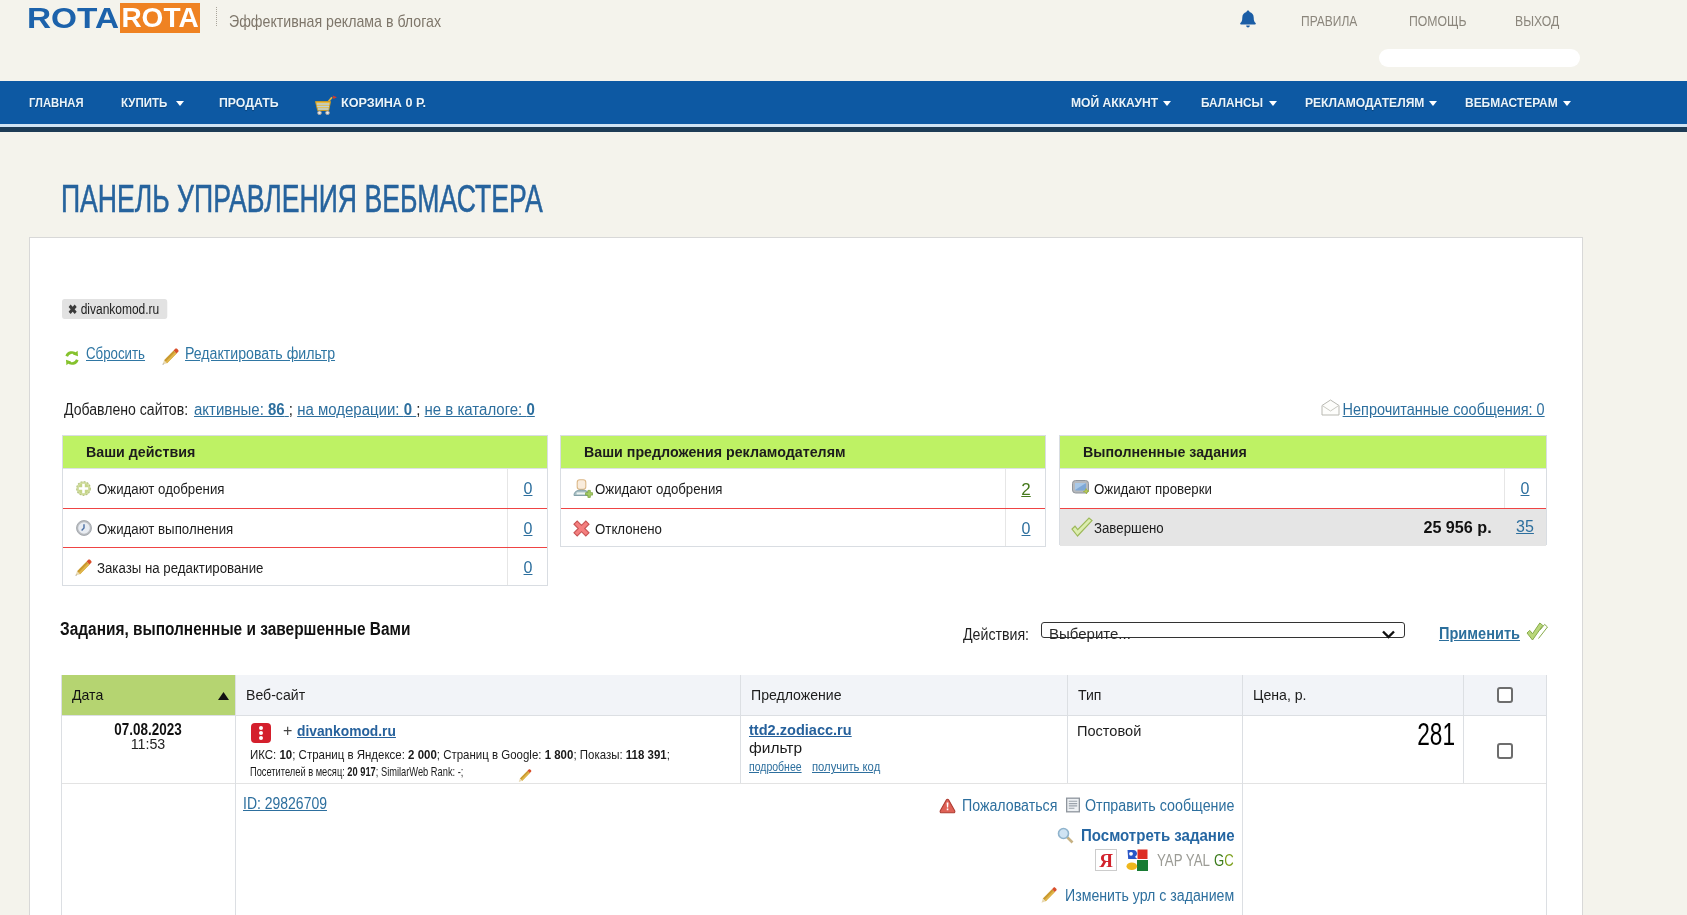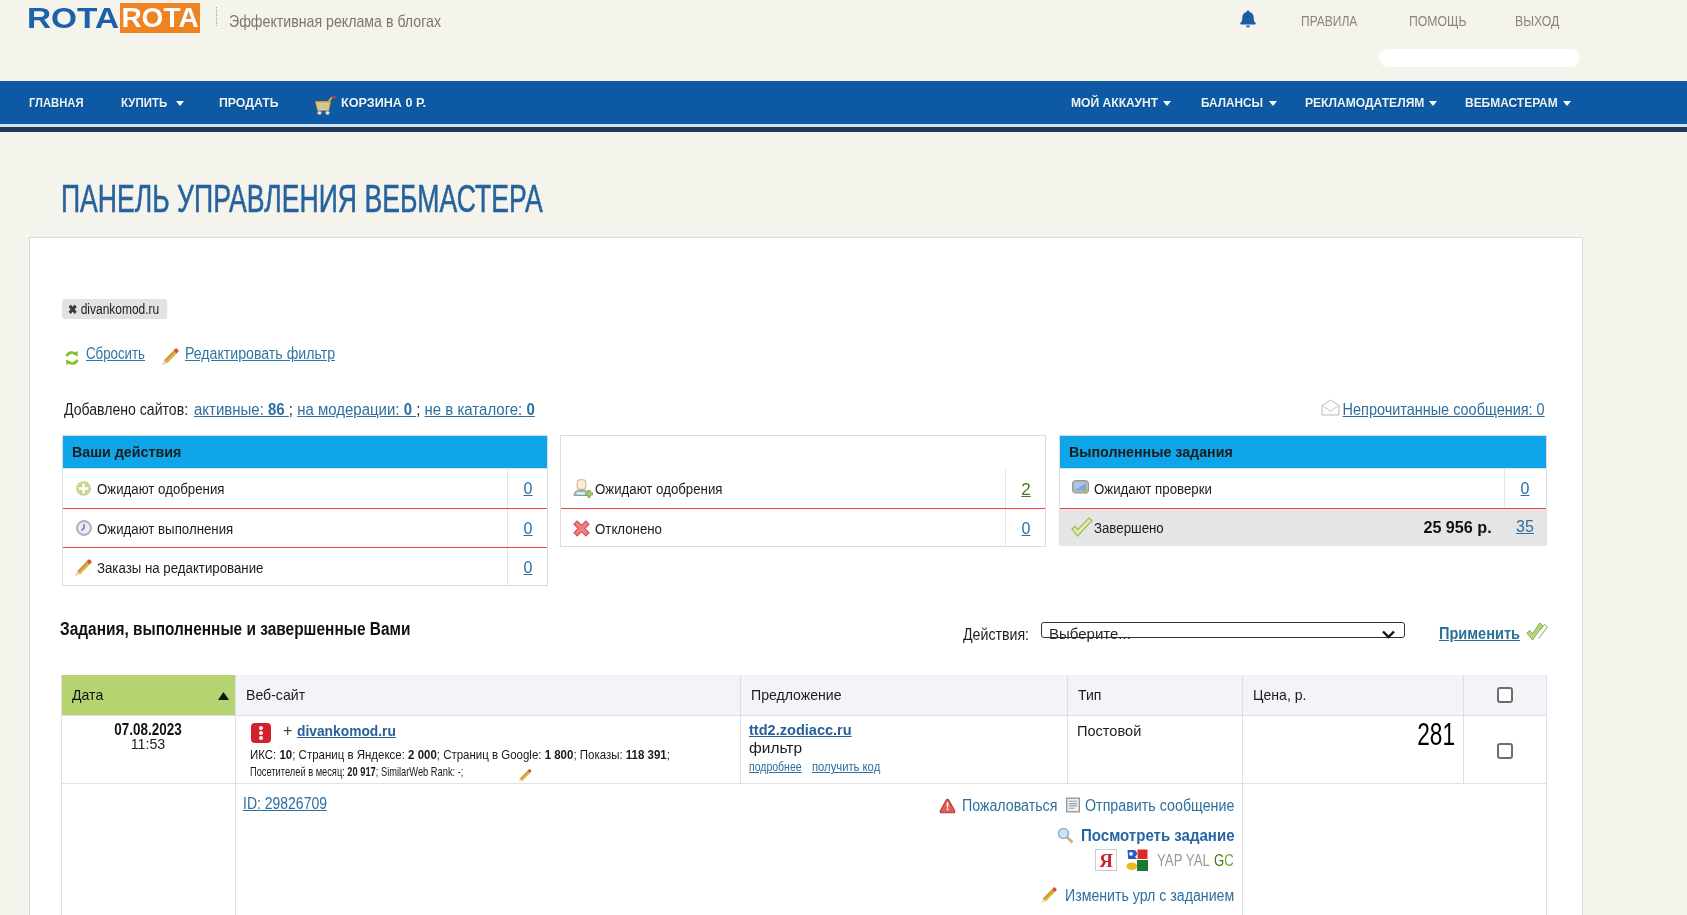--- a/index.html
+++ b/index.html
@@ -27,21 +27,21 @@
 
 #panel{left:29px;top:237px;width:1554px;height:679px;background:#fff;border:1px solid #d8d8d8;border-bottom:none}
 #chip{left:62px;top:299px;height:20px;background:#e2e2e2;border-radius:3px;font-size:14px;color:#1c1c1c;line-height:20px;padding:0 9px 0 7px;white-space:nowrap;transform:scaleX(0.856);transform-origin:left top}
 .flink{font-size:16px;color:#2f76a3}
 #dobav{left:64px;top:401px;font-size:16px;color:#1f1f1f;white-space:nowrap;transform:scaleX(0.88);transform-origin:left top}
 #dobav2{left:194px;top:401px;font-size:16px;color:#1f1f1f;white-space:nowrap;transform:scaleX(0.937);transform-origin:left top}
 #dobav2 a{color:#2d6f9e}
 #mail{right:142px;top:400px;font-size:16.5px;white-space:nowrap}
 
 .sbox{position:absolute;background:#fff;border:1px solid #d9dde2}
-.sbox .hd{position:absolute;left:0;top:0;width:100%;height:33px;background:#0ea5e9;border-bottom:1px solid #dde1e6;font-weight:bold;font-size:15px;color:#1c1c1c;line-height:32px;padding-left:9px}
+.sbox .hd{position:absolute;left:0;top:0;width:100%;height:33px;background:#bef264;border-bottom:1px solid #dde1e6;font-weight:bold;font-size:15px;color:#1c1c1c;line-height:32px;padding-left:23px}
 .sbox .hd i{font-style:normal;display:inline-block;transform:scaleX(0.95);transform-origin:left center}
 .srow{position:absolute;left:0;width:100%;border-bottom:1px solid #ef4444}
 .srow .txt{position:absolute;left:34px;font-size:15.5px;color:#1c1c1c;transform:scaleX(0.855);transform-origin:left top;white-space:nowrap}
 .sep{position:absolute;top:33px;bottom:0;border-left:1px solid #e6e6e6}
 .num{position:absolute;font-size:16px;text-align:center}
 
 #h2{left:60px;top:619px;font-weight:bold;font-size:17.5px;color:#111;transform:scaleX(0.882);transform-origin:left top;white-space:nowrap}
 #dejst{left:963px;top:626px;font-size:16px;color:#1f1f1f;transform:scaleX(0.886);transform-origin:left top}
 #select{left:1041px;top:622px;width:364px;height:16px;border:1.5px solid #333;border-radius:3px;background:#fff;font-size:15px;color:#2a2a2a;line-height:21px;padding-left:7px}
 #apply{left:1439px;top:624px;font-weight:bold;font-size:16.5px;color:#2c6f9c;transform:scaleX(0.882);transform-origin:left top}
@@ -154,20 +154,21 @@
         <path fill="none" stroke="#4a6fa5" stroke-width="1.4" d="M8 4.2V8L5.6 10.4"></path>
       </svg>
     <span class="txt" style="top:11px">Ожидают выполнения</span>
   </div>
   <a class="num" style="left:444px;width:42px;top:44px" href="#">0</a>
   <a class="num" style="left:444px;width:42px;top:84px" href="#">0</a>
   <a class="num" style="left:444px;width:42px;top:123px" href="#">0</a>
 </div>
 
 <div class="sbox" style="left:560px;top:435px;width:486px;height:112px">
+  <div class="hd"><i>Ваши предложения рекламодателям</i></div>
   <div class="sep" style="left:444px"></div>
   <div class="srow" style="top:33px;height:40px">
     <svg class="icn" style="position:absolute;left:12px;top:10px" width="20" height="20" viewBox="0 0 20 20">
         <rect x="4.2" y="0.8" width="8.6" height="9.6" rx="2.6" fill="#f9ecdc" stroke="#dcb888" stroke-width="1.1"></rect>
         <path fill="#a7bfc4" stroke="#84a0a8" stroke-width="1" d="M1 16.5c0-3.6 2.6-5.4 7.5-5.4s7.5 1.8 7.5 5.4z"></path>
         <path fill="#eef5f2" d="M3.6 13.4h9.6v2H3.6z"></path>
         <path fill="#a6cc66" stroke="#7ba43f" stroke-width="0.8" d="M14.9 11.4h2.4v2.3h2.3v2.4h-2.3v2.3h-2.4v-2.3h-2.3v-2.4h2.3z"></path>
       </svg>
     <span class="txt" style="top:11px">Ожидают одобрения</span>
   </div>

